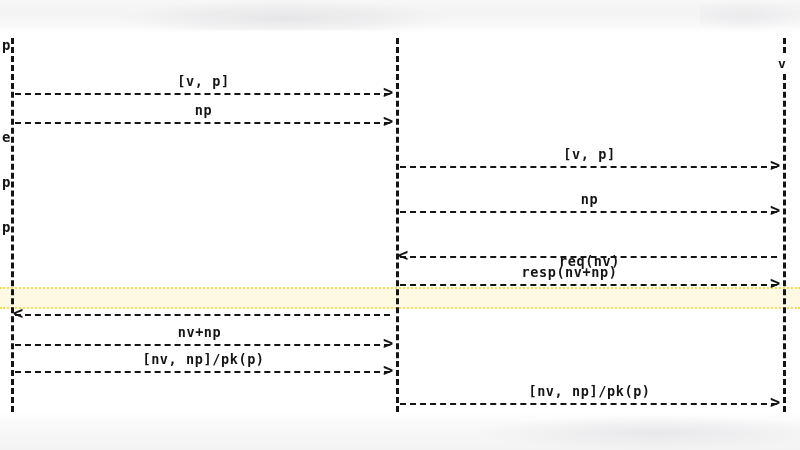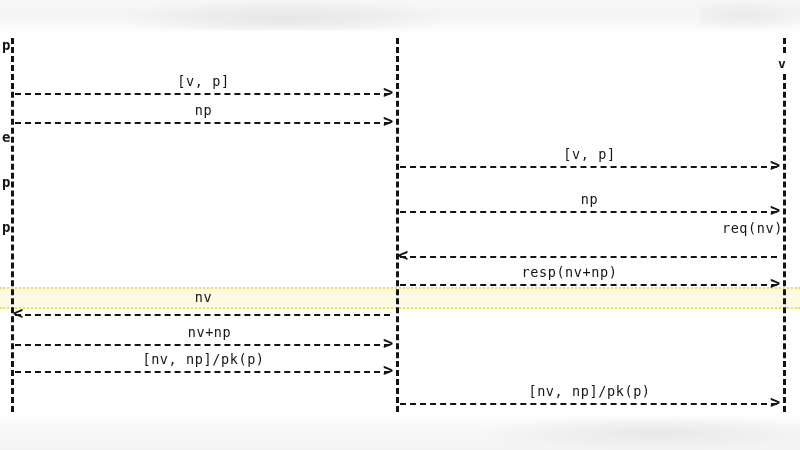--- a/index.html
+++ b/index.html
@@ -96,21 +96,21 @@
     font-weight: bold;
     color: #141414;
     line-height: 1;
   }
 
   
   .label {
     position: absolute;
     font-family: "DejaVu Sans Mono", "Liberation Mono", monospace;
     font-size: 13.5px;
-    font-weight: normal;
+    font-weight: bold;
     color: #151515;
     letter-spacing: .6px;
     white-space: pre;
     text-align: center;
     z-index: 4;
   }
 
   
   .edgechar {
     position: absolute;
@@ -174,38 +174,37 @@
       <div class="msg" style="left: 15px; top: 93px; width: 375px;"></div>
       <div class="arrowhead" style="top: 84px; left: 383px;">&gt;</div>
       <div class="label" style="left: 11px; width: 385px; top: 73px;">[v, p]</div>
       <div class="msg" style="left: 15px; top: 122px; width: 375px;"></div>
       <div class="arrowhead" style="top: 113px; left: 383px;">&gt;</div>
       <div class="label" style="left: 11px; width: 385px; top: 102px;">np</div>
       <div class="msg" style="left: 15px; top: 314px; width: 375px;"></div>
       <div class="arrowhead" style="top: 305px; left: 13px;">&lt;</div>
       <div class="msg" style="left: 15px; top: 344px; width: 375px;"></div>
       <div class="arrowhead" style="top: 335px; left: 383px;">&gt;</div>
-      <div class="label" style="left: 17px; width: 385px; top: 324px;">nv+np</div>
+      <div class="label" style="left: 7px; width: 385px; top: 324px;">nv+np</div>
       <div class="msg" style="left: 15px; top: 371px; width: 375px;"></div>
       <div class="arrowhead" style="top: 362px; left: 383px;">&gt;</div>
       <div class="label" style="left: 11px; width: 385px; top: 351px;">[nv, np]/pk(p)</div>
     </div>
   <div id="right-column">
       <div class="msg" style="left: 400px; top: 166px; width: 377px;"></div>
       <div class="arrowhead" style="top: 157px; left: 770px;">&gt;</div>
       <div class="label" style="left: 396px; width: 387px; top: 146px;">[v, p]</div>
       <div class="msg" style="left: 400px; top: 211px; width: 377px;"></div>
       <div class="arrowhead" style="top: 202px; left: 770px;">&gt;</div>
       <div class="label" style="left: 396px; width: 387px; top: 191px;">np</div>
       <div class="msg" style="left: 400px; top: 256px; width: 377px;"></div>
       <div class="arrowhead" style="top: 247px; left: 398px;">&lt;</div>
-      <div class="label" style="left: 396px; width: 387px; top: 220px; text-align: right;">req(nv)</div>
+      <div class="label" style="left: 396px; width: 387px; top: 253px;">req(nv)</div>
       <div class="msg" style="left: 400px; top: 284px; width: 377px;"></div>
       <div class="arrowhead" style="top: 275px; left: 770px;">&gt;</div>
       <div class="label" style="left: 376px; width: 387px; top: 264px;">resp(nv+np)</div>
       <div class="msg" style="left: 400px; top: 403px; width: 377px;"></div>
       <div class="arrowhead" style="top: 394px; left: 770px;">&gt;</div>
       <div class="label" style="left: 396px; width: 387px; top: 383px;">[nv, np]/pk(p)</div>
     </div>
 
-  <div class="label" id="highlight-label" style="left: 11px; width: 385px; top: 289px;">nv</div>
 
 </div>
 
 </body></html>

